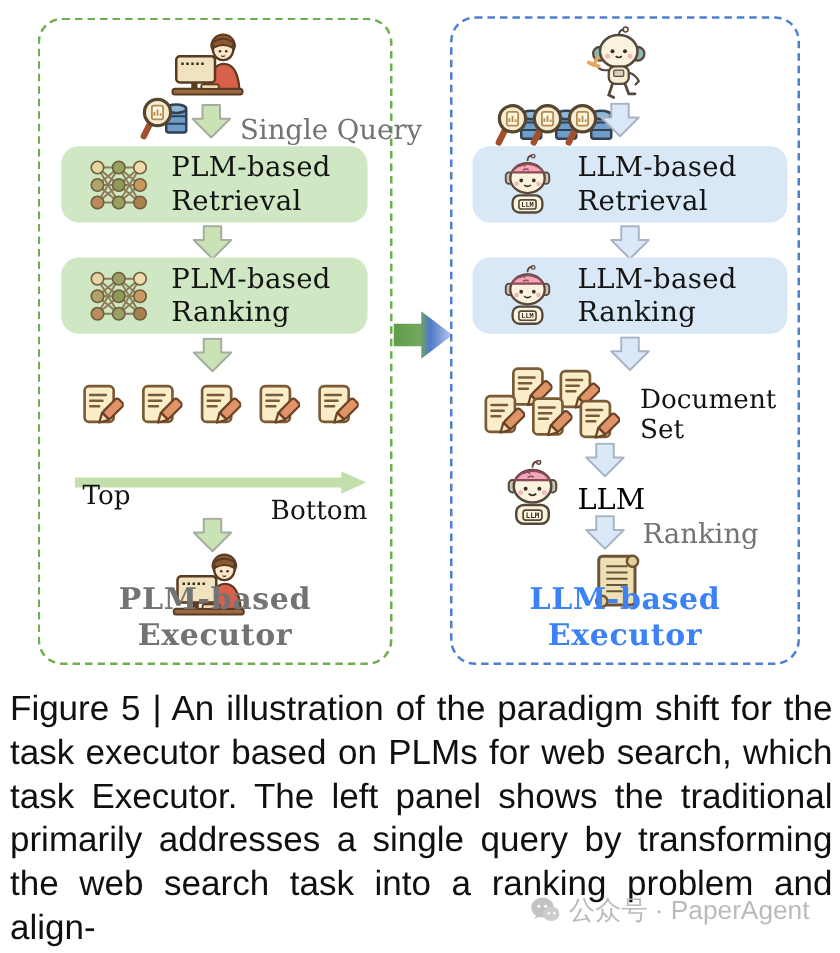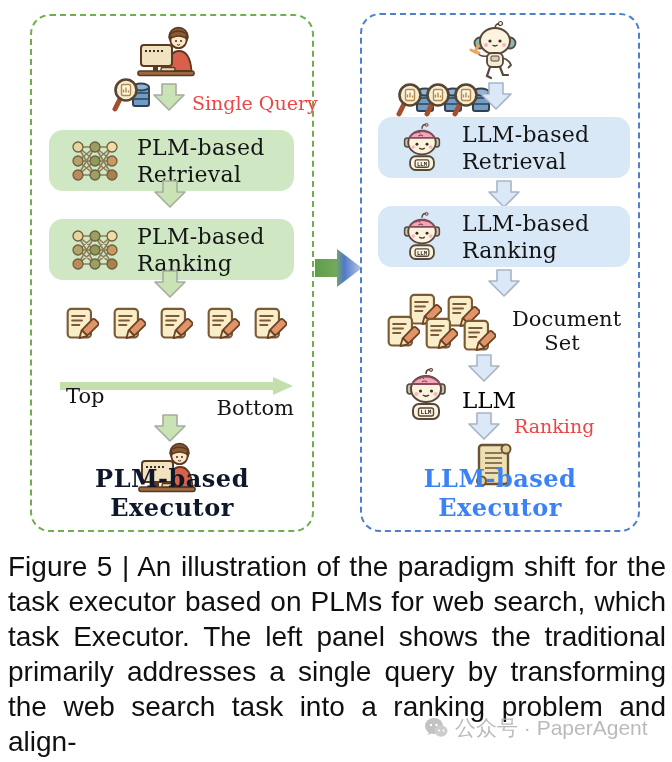--- a/index.html
+++ b/index.html
@@ -3,28 +3,28 @@
 <meta charset="utf-8">
 <style>
   html,body{margin:0;padding:0;background:#fff;}
   .canvas{position:relative;width:672px;height:762px;background:#fff;overflow:hidden;
           font-family:"DejaVu Serif",serif;}
   .abs{position:absolute;}
   .panel{position:absolute;border-radius:20px;}
   .panel.green{left:30px;top:14px;width:280px;height:514px;border:2.5px dashed #6fae4e;}
   .panel.blue{left:360px;top:13px;width:276px;height:515px;border:2.5px dashed #4d7fd0;}
   .flowbox{position:absolute;border-radius:14px;display:flex;align-items:center;gap:18px;padding-left:22px;box-sizing:border-box;}
-  .flowbox.green{background:#cfe7c3;margin-top:13px;}
+  .flowbox.green{background:#cfe7c3;}
   .flowbox.blue{background:#d9e8f6;}
   .boxtext{font-size:22px;line-height:27px;color:#141414;letter-spacing:.3px;}
-  .small-label{font-size:19px;color:#ef4444;white-space:nowrap;text-align:center;}
+  .small-label{font-size:22px;color:#737373;white-space:nowrap;text-align:center;}
   .mid-label{font-size:21px;color:#141414;white-space:nowrap;}
   .executor{position:absolute;left:0;right:0;bottom:8px;text-align:center;
             font-size:24px;font-weight:bold;letter-spacing:.5px;}
-  .executor.green{color:#0f172a;}
+  .executor.green{color:#737373;}
   .executor.blue{color:#3b82f6;}
   .docrow{position:absolute;display:flex;gap:13px;}
   .caption{position:absolute;left:8px;top:549px;width:658px;color:#101010;
            font-family:Liberation Sans, sans-serif;font-size:28px;}
   .caption .cl{line-height:35px;text-align:justify;text-align-last:justify;white-space:normal;}
   .watermark{position:absolute;left:424px;top:714px;display:flex;align-items:center;gap:7px;
              font-family:"Liberation Sans",sans-serif;font-size:21px;color:#b5b5b5;opacity:.92;}
 </style>
 </head>
 <body>
@@ -276,21 +276,21 @@
       <svg class="abs" style="left:2px;top:22px" width="34" height="38" viewBox="0 0 38 40">
           <use href="#doc-pencil"></use>
         </svg>
       <svg class="abs" style="left:40px;top:24px" width="34" height="38" viewBox="0 0 38 40">
           <use href="#doc-pencil"></use>
         </svg>
       <svg class="abs" style="left:78px;top:26px" width="34" height="38" viewBox="0 0 38 40">
           <use href="#doc-pencil"></use>
         </svg>
     </div>
-    <div class="abs mid-label" style="left:150px;top:292px;width:100px;text-align:center">
+    <div class="abs mid-label" style="left:150px;top:292px;width:100px;">
       <div>Document</div>
       <div>Set</div>
     </div>
 
     <svg class="abs" style="left:106px;top:339px" width="32" height="28" viewBox="0 0 32 28">
       <use href="#down-arrow-shape" fill="#dae8f8" stroke="#a8b4c6"></use>
       </svg>
 
     <svg class="abs" style="left:40px;top:353px" width="48" height="54" viewBox="0 0 48 54">
       <use href="#llm-head"></use>

